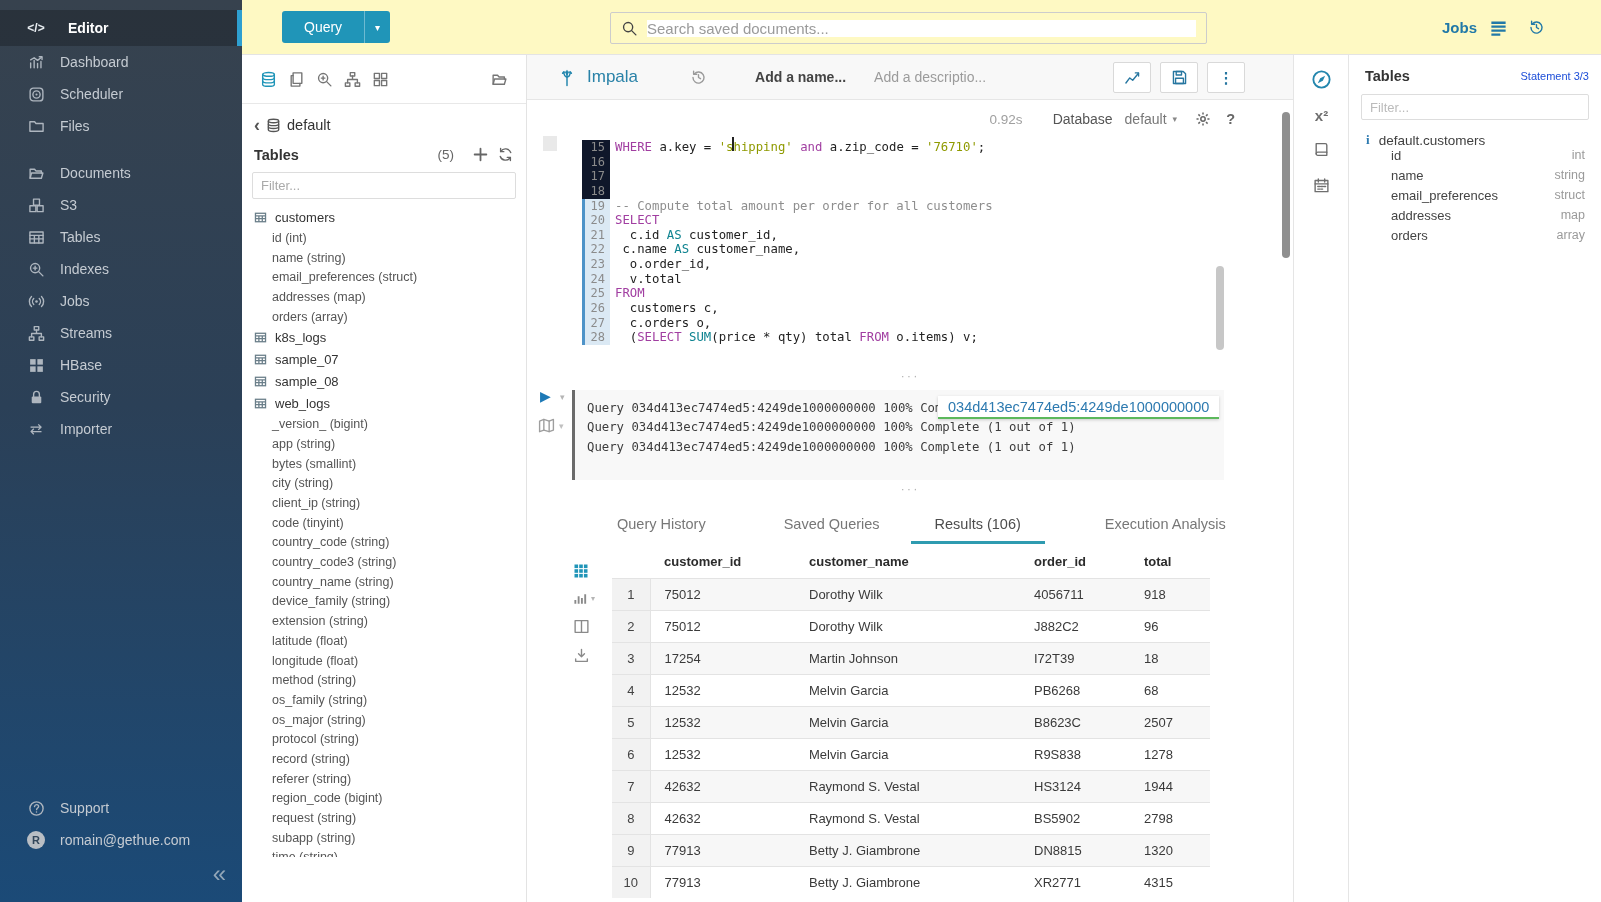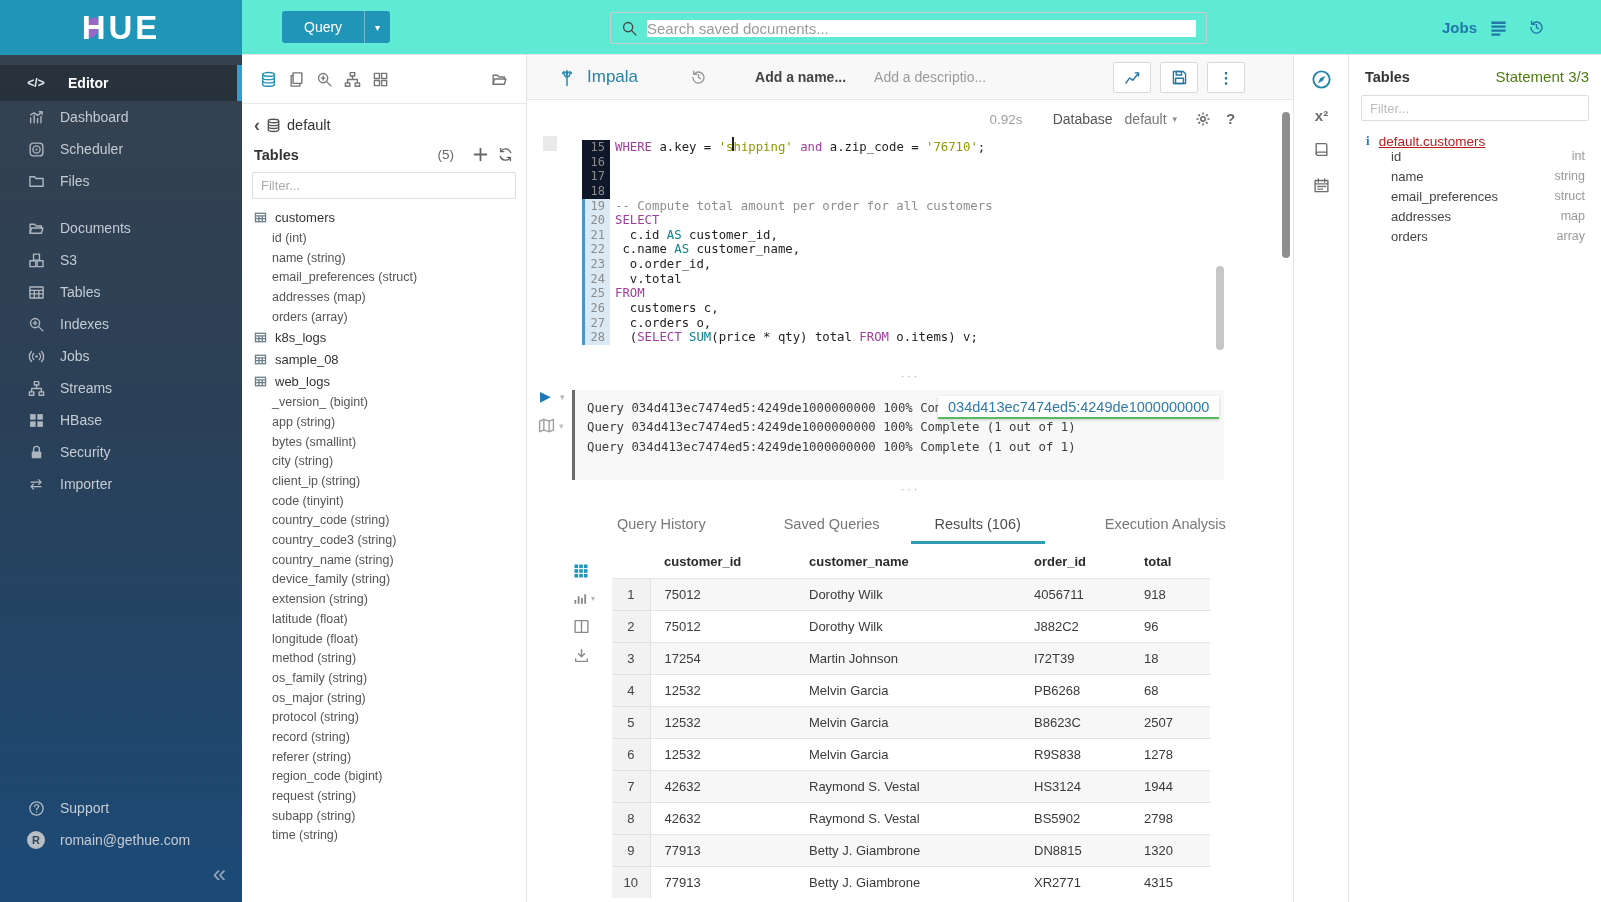--- a/index.html
+++ b/index.html
@@ -22,21 +22,21 @@
   .nav-item.active{background:rgba(0,0,0,.24);box-shadow:inset -5px 0 0 #2e9fd0;height:36px;}
   .nav-item.active .nav-label{color:#fff;font-weight:bold;padding-left:8px;}
   .nav-item.active .nav-ic{color:#e8edf1;}
   .code-glyph{font-family:"Liberation Sans",sans-serif;font-weight:bold;font-size:12px;letter-spacing:0;}
   #side-footer{position:absolute;left:0;bottom:46px;width:242px;}
   .collapse-btn{position:absolute;right:16px;bottom:14px;font-size:24px;color:#93a7b8;cursor:pointer;}
   .avatar{width:18px;height:18px;border-radius:50%;background:#b9bec4;color:#32465a;font-size:11px;font-weight:bold;
     display:flex;align-items:center;justify-content:center;}
 
   
-  #topbar{position:absolute;left:242px;top:0;width:1359px;height:55px;background:#5eead4;border-bottom:1px solid #e4e4e4;}
+  #topbar{position:absolute;left:242px;top:0;width:1359px;height:55px;background:#fef9c3;border-bottom:1px solid #e4e4e4;}
   .query-split{position:absolute;left:40px;top:11px;height:32px;display:flex;background:#2095b8;border-radius:3px;cursor:pointer;}
   .query-main{color:#fff;font-size:14px;display:flex;align-items:center;padding:0 22px;border:none;background:transparent;cursor:pointer;font-family:inherit;}
   .query-caret{width:26px;display:flex;align-items:center;justify-content:center;color:#fff;font-size:10px;border-left:1px solid rgba(255,255,255,.35);}
   .searchbox{position:absolute;left:368px;top:12px;width:597px;height:32px;border:1px solid #ccc;border-radius:2px;
     display:flex;align-items:center;padding:0 10px;}
   .searchbox .s-ic{color:#444;margin-right:9px;}
   .searchbox input{border:none;outline:none;flex:1;font-size:15px;color:#666;font-family:inherit;}
   .searchbox input::placeholder{color:#9a9a9a;}
   .topbar-right{position:absolute;right:56px;top:0;height:55px;display:flex;align-items:center;gap:12px;color:#2179a8;}
   .jobs-label{font-size:15px;font-weight:bold;cursor:pointer;}
@@ -135,41 +135,37 @@
   .col-n{width:38px;} .col-cid{width:145px;} .col-cname{width:225px;} .col-oid{width:110px;} .col-tot{width:80px;}
 
   
   #strip{position:absolute;left:1293px;top:55px;width:55px;height:847px;border-left:1px solid #e5e5e5;}
   .strip-ic{width:55px;display:flex;justify-content:center;color:#6e6e6e;cursor:pointer;position:absolute;}
   .strip-ic.active{color:#2386ad;}
   .sup2{font-size:15px;font-weight:bold;color:#6e6e6e;}
   #assist{position:absolute;left:1348px;top:55px;width:253px;height:847px;border-left:1px solid #e5e5e5;background:#fff;}
   .as-head{display:flex;align-items:center;padding:13px 12px 0 16px;}
   .as-title{font-size:14.5px;font-weight:bold;color:#333;flex:1;}
-  .as-statement{font-size:15px;color:#4d7c0f;}
+  .as-statement{font-size:11px;color:#1d4ed8;}
   .as-filter{padding:10px 12px 0 12px;}
   .as-filter input{width:100%;height:26px;border:1px solid #ddd;border-radius:2px;padding:0 8px;font-size:13px;font-family:inherit;outline:none;}
   .as-filter input::placeholder{color:#bbb;}
   .as-table{display:flex;align-items:center;gap:9px;padding:12px 0 0 17px;cursor:pointer;}
   .info-i{color:#2d7ab0;font-weight:bold;font-size:13px;font-family:"Liberation Serif",serif;}
-  .as-table-name{font-size:13.5px;color:#b91c1c;text-decoration:underline;}
+  .as-table-name{font-size:13.5px;color:#404040;}
   .as-col{display:flex;align-items:flex-start;height:20px;padding:0 16px 0 42px;cursor:pointer;}
   .as-col .cn{font-size:13px;color:#444;flex:1;}
   .as-col .ct{font-size:12.5px;color:#9a9a9a;}
 
   #main-scroll{position:absolute;left:1282px;top:112px;width:8px;height:146px;background:#8f8f8f;border-radius:4px;cursor:grab;}
 </style>
 </head>
 <body>
 
 <aside id="sidebar">
-  <div class="logo-band">
-    <div class="logo-petal"></div>
-    <span class="logo-text">HUE</span>
-  </div>
   <nav id="side-nav">
       <div class="nav-item active">
         <span class="nav-ic code-glyph">&lt;/&gt;</span>
         <span class="nav-label">Editor</span>
       </div>
       <div class="nav-item">
         <span class="nav-ic">
           <svg width="17" height="17" viewBox="0 0 16 16" fill="none" stroke="currentColor" stroke-width="1.3" stroke-linecap="round" stroke-linejoin="round">
             <path d="M2.5 13V8.5M5.8 13V6M9 13V9M12.2 13V7"></path>
             <path d="M2.5 5.5l3.3-2L9 6l3.8-3"></path>
@@ -427,20 +423,29 @@
       <div class="col-row">addresses (map)</div>
       <div class="col-row">orders (array)</div>
       <div class="tbl-row">
         <span class="ic">
           <svg width="13" height="13" viewBox="0 0 16 16" fill="none" stroke="currentColor" stroke-width="1.6">
             <rect x="1.8" y="2.8" width="12.4" height="10.4"></rect>
             <path d="M1.8 6h12.4M1.8 9.3h12.4M6 6v7.2M10.2 6v7.2"></path>
           </svg>
         </span>
         <span class="tbl-name">k8s_logs</span>
+      </div>
+      <div class="tbl-row">
+        <span class="ic">
+          <svg width="13" height="13" viewBox="0 0 16 16" fill="none" stroke="currentColor" stroke-width="1.6">
+            <rect x="1.8" y="2.8" width="12.4" height="10.4"></rect>
+            <path d="M1.8 6h12.4M1.8 9.3h12.4M6 6v7.2M10.2 6v7.2"></path>
+          </svg>
+        </span>
+        <span class="tbl-name">sample_07</span>
       </div>
       <div class="tbl-row">
         <span class="ic">
           <svg width="13" height="13" viewBox="0 0 16 16" fill="none" stroke="currentColor" stroke-width="1.6">
             <rect x="1.8" y="2.8" width="12.4" height="10.4"></rect>
             <path d="M1.8 6h12.4M1.8 9.3h12.4M6 6v7.2M10.2 6v7.2"></path>
           </svg>
         </span>
         <span class="tbl-name">sample_08</span>
       </div>

